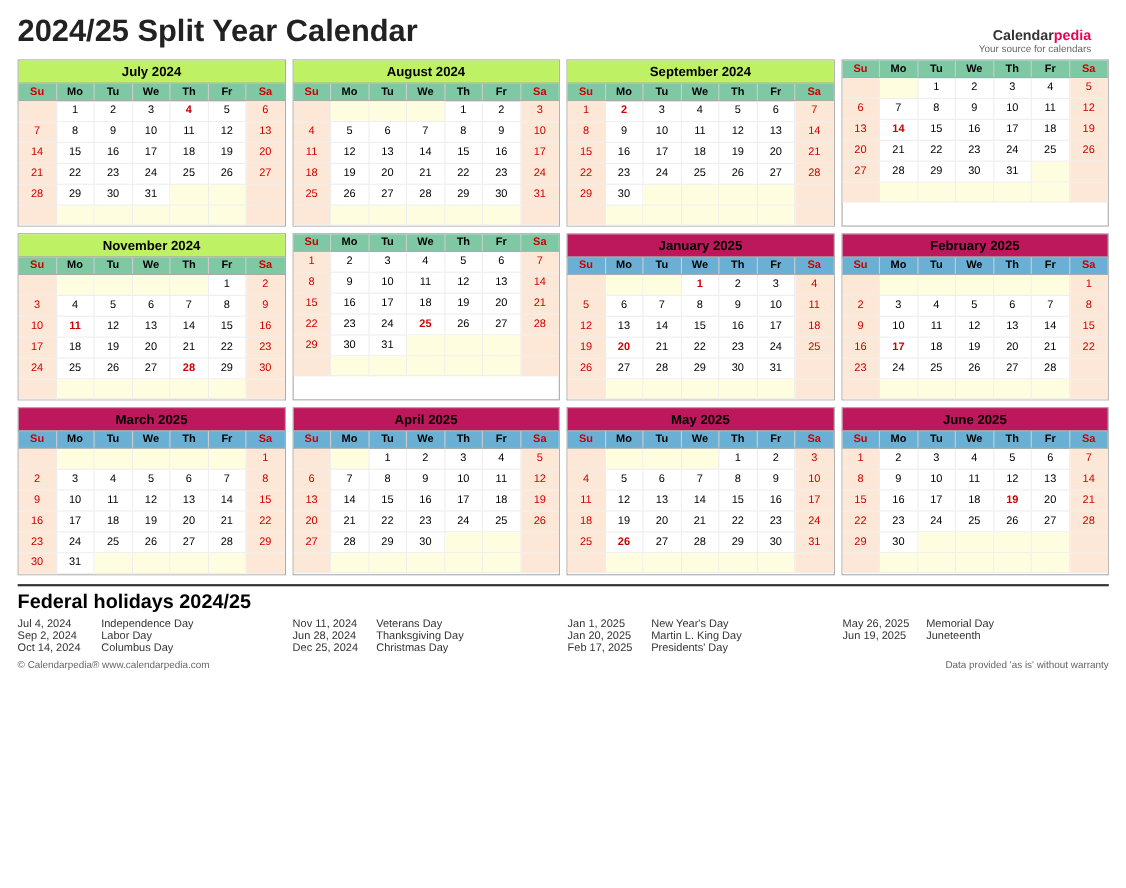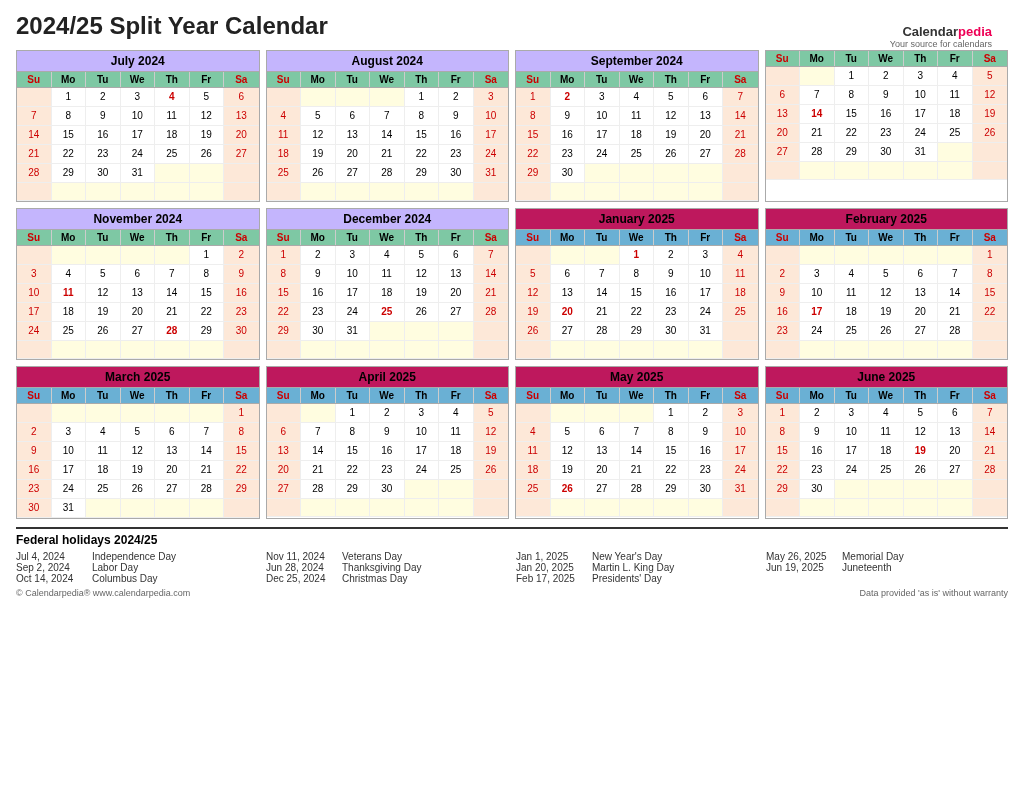--- a/index.html
+++ b/index.html
@@ -5,21 +5,21 @@
     * { box-sizing: border-box; margin: 0; padding: 0; }
     body {
       font-family: Arial, sans-serif;
       background: white;
       width: 1024px;
       min-height: 807px;
       padding: 12px 16px;
       font-size: 11px;
     }
     .main-title {
-      font-size: 24px;
+      font-size: 28px;
       font-weight: bold;
       color: #222;
       margin-bottom: 10px;
     }
     .logo {
       position: absolute;
       top: 12px;
       right: 16px;
       text-align: right;
       font-size: 13px;
@@ -33,21 +33,21 @@
       display: grid;
       grid-template-columns: repeat(4, 1fr);
       gap: 6px;
       margin-bottom: 6px;
     }
 
     .month-calendar {
       border: 1px solid #aaa;
     }
     .month-header {
-      background: #c4b5fd;
+      background: #bef264;
       text-align: center;
       font-weight: bold;
       font-size: 12px;
       padding: 3px 0;
       border-bottom: 1px solid #aaa;
     }
     .month-header.blue { background: #be185d; }
 
     .day-headers {
       display: grid;
@@ -88,21 +88,21 @@
     
     .day-cell.col-su { color: #cc0000; }
     .day-cell.col-sa { color: #cc0000; }
 
     .holidays-section {
       margin-top: 8px;
       border-top: 2px solid #333;
       padding-top: 4px;
     }
     .holidays-title {
-      font-size: 12px;
+      font-size: 18px;
       font-weight: bold;
       margin-bottom: 4px;
     }
     .holidays-grid {
       display: grid;
       grid-template-columns: repeat(4, 1fr);
       gap: 2px 8px;
     }
     .holiday-item {
       display: flex;
@@ -409,21 +409,20 @@
         <div class="day-cell empty wknd"></div>
         <div class="day-cell empty"></div>
         <div class="day-cell empty"></div>
         <div class="day-cell empty"></div>
         <div class="day-cell empty"></div>
         <div class="day-cell empty"></div>
         <div class="day-cell empty wknd"></div>
       </div>
     </div>
     <div class="month-calendar">
-      <div class="month-header ">December 2024</div>
       <div class="day-headers ">
         <div class="day-header-cell su">Su</div>
         <div class="day-header-cell">Mo</div>
         <div class="day-header-cell">Tu</div>
         <div class="day-header-cell">We</div>
         <div class="day-header-cell">Th</div>
         <div class="day-header-cell">Fr</div>
         <div class="day-header-cell su">Sa</div>
       </div>
       <div class="days-grid">

